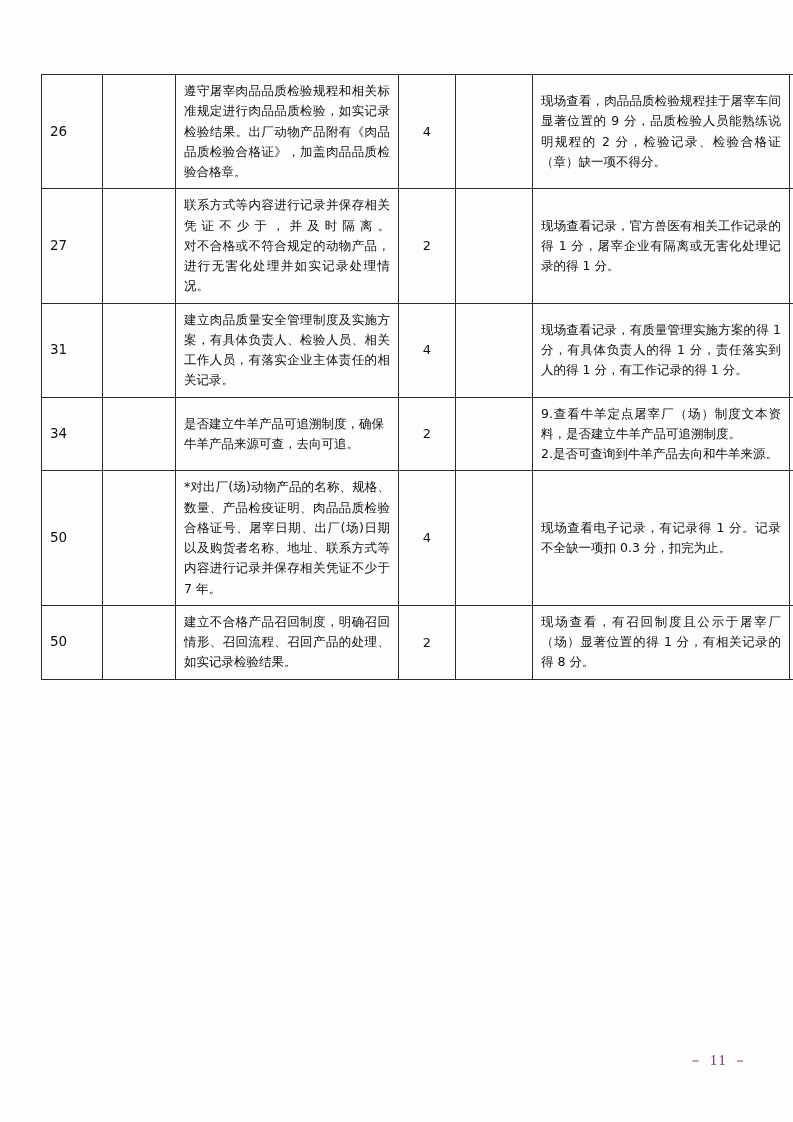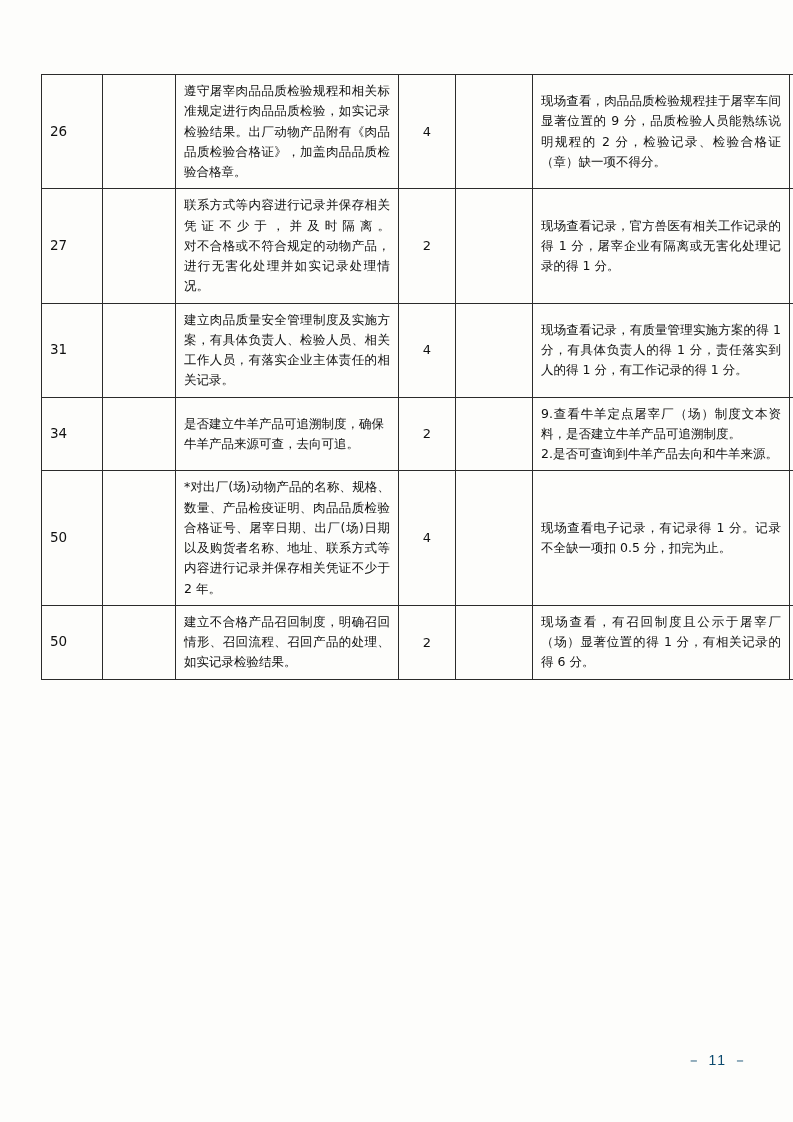--- a/index.html
+++ b/index.html
@@ -68,22 +68,22 @@
   }
   .req-center .cell-text {
     text-align: left;
   }
   .page-number {
     position: absolute;
     right: 44px;
     top: 1052px;
     font-size: 14px;
     letter-spacing: 2px;
-    color: #0c4a6e;
-    font-family: Liberation Sans, sans-serif;
+    color: #701a75;
+    font-family: Liberation Serif, serif;
     margin-left: 46px;
   }
 </style>
 </head>
 <body>
 
 <div class="page">
 
   <table class="doc-table">
     <tbody>
@@ -186,30 +186,30 @@
       </tr>
 
       <tr>
         <td class="c-num">
             <span class="cell-text">50</span>
           </td>
         <td class="c-blank1">
             <span class="cell-text"></span>
           </td>
         <td class="c-req">
-            <span class="cell-text">*对出厂(场)动物产品的名称、规格、数量、产品检疫证明、肉品品质检验合格证号、屠宰日期、出厂(场)日期以及购货者名称、地址、联系方式等内容进行记录并保存相关凭证不少于 2 年。</span>
+            <span class="cell-text">*对出厂(场)动物产品的名称、规格、数量、产品检疫证明、肉品品质检验合格证号、屠宰日期、出厂(场)日期以及购货者名称、地址、联系方式等内容进行记录并保存相关凭证不少于 7 年。</span>
           </td>
         <td class="c-score">
             <span class="cell-text">4</span>
           </td>
         <td class="c-blank2">
             <span class="cell-text"></span>
           </td>
         <td class="c-method">
-            <span class="cell-text">现场查看电子记录，有记录得 1 分。记录不全缺一项扣 0.5 分，扣完为止。</span>
+            <span class="cell-text">现场查看电子记录，有记录得 1 分。记录不全缺一项扣 0.3 分，扣完为止。</span>
           </td>
         <td class="c-blank3">
             <span class="cell-text"></span>
           </td>
       </tr>
 
       <tr>
         <td class="c-num">
             <span class="cell-text">50</span>
           </td>
@@ -219,21 +219,21 @@
         <td class="c-req">
             <span class="cell-text">建立不合格产品召回制度，明确召回情形、召回流程、召回产品的处理、如实记录检验结果。</span>
           </td>
         <td class="c-score">
             <span class="cell-text">2</span>
           </td>
         <td class="c-blank2">
             <span class="cell-text"></span>
           </td>
         <td class="c-method">
-            <span class="cell-text">现场查看，有召回制度且公示于屠宰厂（场）显著位置的得 1 分，有相关记录的得 6 分。</span>
+            <span class="cell-text">现场查看，有召回制度且公示于屠宰厂（场）显著位置的得 1 分，有相关记录的得 8 分。</span>
           </td>
         <td class="c-blank3">
             <span class="cell-text"></span>
           </td>
       </tr>
 
     </tbody>
   </table>
 
   <div class="page-number">－ 11 －</div>

